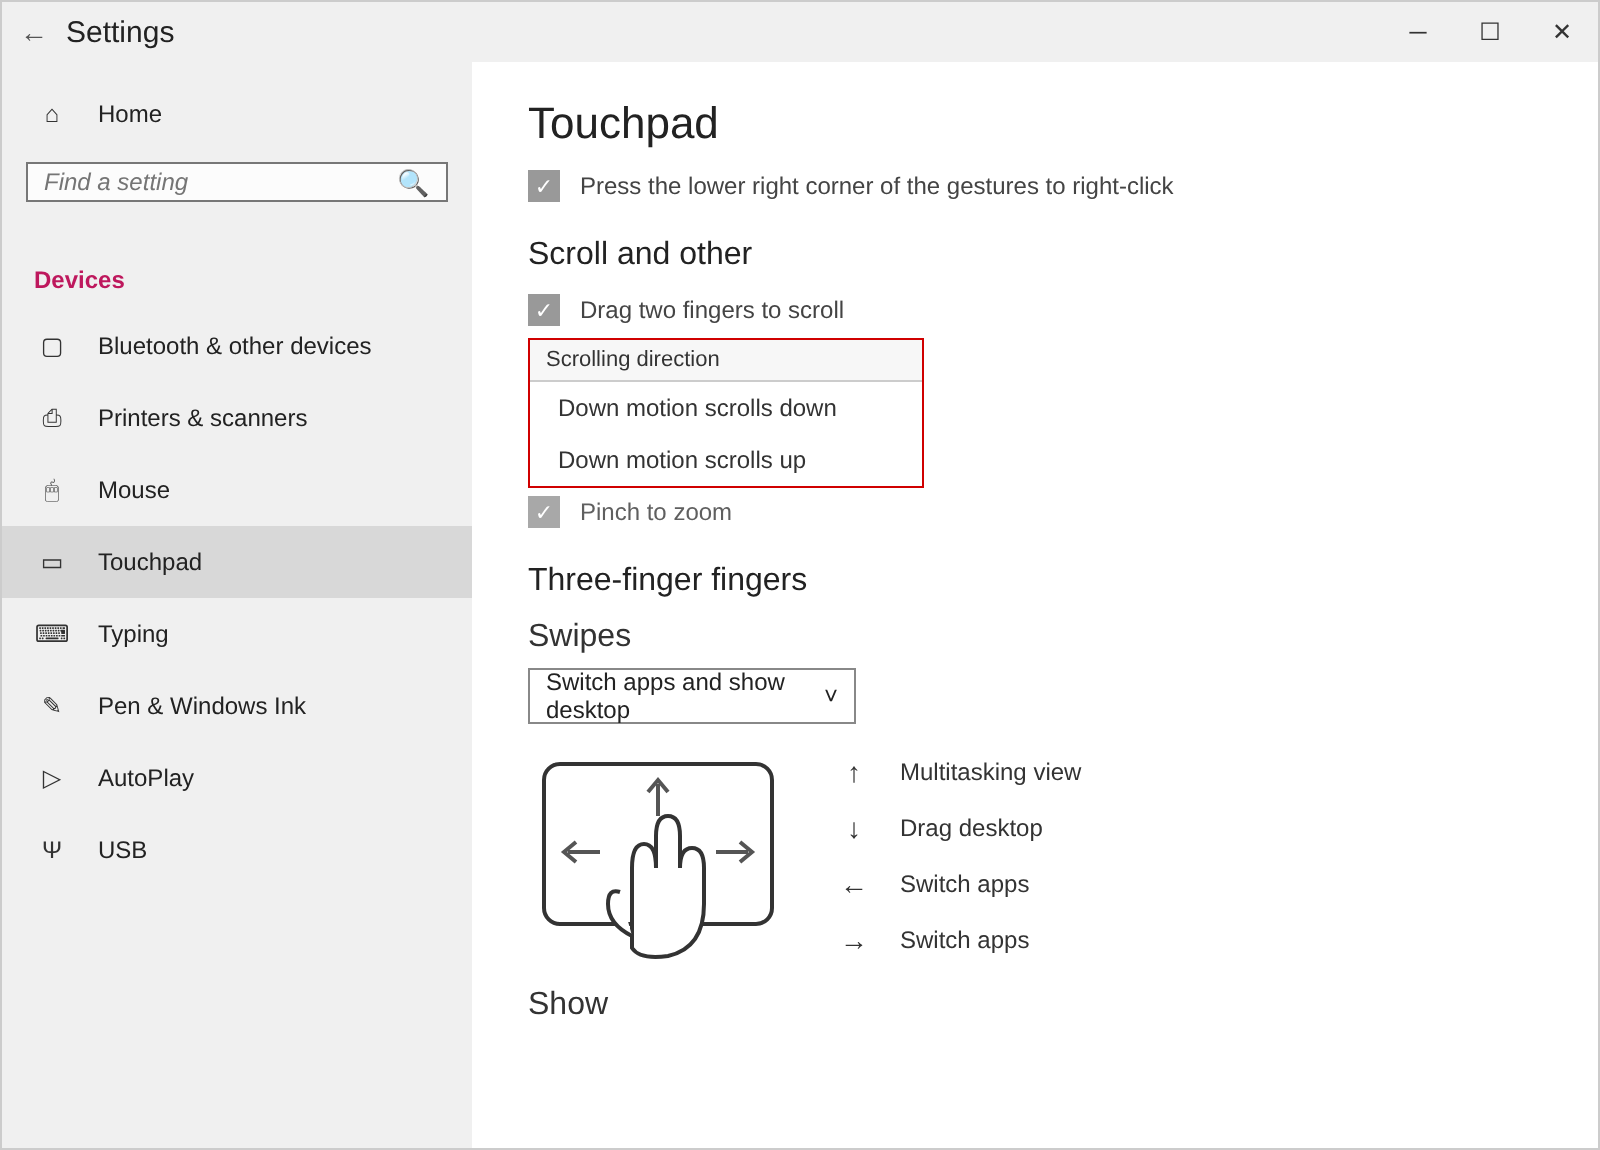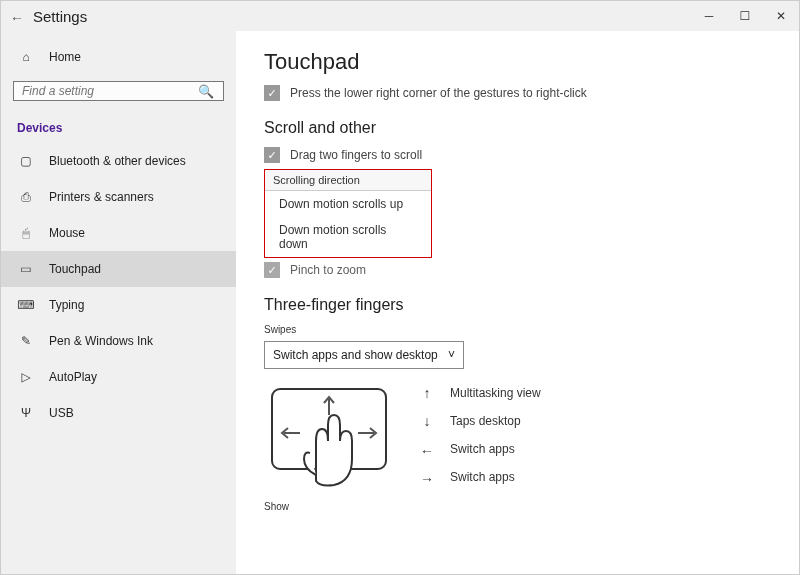--- a/index.html
+++ b/index.html
@@ -10,35 +10,35 @@
 .titlebar .title { flex: 0 0 auto; font-size: 15px; color: #222; }
 .titlebar .spacer { flex: 1; }
 .winbtn { width: 36px; height: 30px; display: flex; align-items: center; justify-content: center; color: #333; cursor: pointer; font-size: 12px; }
 .content { display: flex; flex: 1; overflow: hidden; }
 .sidebar { width: 235px; background: #f0f0f0; padding: 8px 0; display: flex; flex-direction: column; }
 .home { display: flex; align-items: center; height: 36px; padding: 0 16px; gap: 14px; cursor: pointer; }
 .home .icon, .navitem .icon { width: 18px; display: flex; justify-content: center; color: #333; }
 .searchbox { margin: 6px 12px 14px 12px; height: 20px; border: 1px solid #777; background: #fcfcfc; display: flex; align-items: center; padding: 0 8px; }
 .searchbox input { flex: 1; border: none; background: transparent; outline: none; font-size: 12px; font-style: italic; color: #666; }
 .searchbox .sicon { color: #555; font-size: 13px; }
-.group-header { padding: 6px 16px 8px 16px; font-weight: 600; font-size: 12px; color: #4c1d95; }
+.group-header { padding: 6px 16px 8px 16px; font-weight: 600; font-size: 12px; color: #be185d; margin-top: 12px; }
 .navitem { display: flex; align-items: center; height: 36px; padding: 0 16px; gap: 14px; cursor: pointer; font-size: 12px; color: #222; }
 .navitem.selected { background: #d8d8d8; }
 .main { flex: 1; padding: 18px 28px; overflow-y: auto; }
 .h1 { font-size: 22px; font-weight: 400; margin-bottom: 10px; }
 .h2 { font-size: 16px; font-weight: 400; margin: 18px 0 10px 0; }
 .checkrow { display: flex; align-items: center; gap: 10px; margin: 6px 0; }
 .checkbox { width: 16px; height: 16px; background: #999; display: flex; align-items: center; justify-content: center; color: #fff; font-size: 11px; }
 .label { font-size: 12px; color: #444; }
-.dropdown-box { border: 1.5px solid #d00000; width: 168px; margin-top: 6px; }
+.dropdown-box { border: 1.5px solid #d00000; width: 198px; margin-top: 6px; }
 .dropdown-head { padding: 4px 8px; font-size: 11px; color: #333; border-bottom: 1px solid #ccc; background: #f7f7f7; }
 .dropdown-item { padding: 6px 14px; font-size: 12px; color: #333; cursor: pointer; background: #fff; }
 .pinchrow { margin-top: 4px; display: flex; align-items: center; gap: 10px; opacity: 0.85; }
-.sublabel { font-size: 10px; color: #333; margin: 10px 0 6px 0; }
-.select { border: 1px solid #888; height: 28px; width: 200px; display: flex; align-items: center; justify-content: space-between; padding: 0 8px; font-size: 12px; cursor: pointer; background: #fff; }
+.sublabel { font-size: 16px; color: #333; margin: 10px 0 6px 0; }
+.select { border: 1px solid #888; height: 28px; width: 164px; display: flex; align-items: center; justify-content: space-between; padding: 0 8px; font-size: 12px; cursor: pointer; background: #fff; }
 .gesture-row { display: flex; gap: 26px; margin-top: 12px; }
 .touchpad-svg { width: 130px; }
 .gesture-list { display: flex; flex-direction: column; gap: 12px; font-size: 12px; color: #333; padding-top: 4px; }
 .gesture-item { display: flex; align-items: center; gap: 16px; }
 .gesture-item .arrow { width: 14px; text-align: center; font-size: 14px; }
 svg { display: block; }
 </style>
 </head>
 <body>
 
@@ -106,22 +106,22 @@
       </div>
 
       <div class="h2">Scroll and other</div>
       <div class="checkrow">
         <span class="checkbox">✓</span>
         <span class="label">Drag two fingers to scroll</span>
       </div>
 
       <div class="dropdown-box">
         <div class="dropdown-head">Scrolling direction</div>
+        <div class="dropdown-item">Down motion scrolls down</div>
         <div class="dropdown-item">Down motion scrolls up</div>
-        <div class="dropdown-item">Down motion scrolls down</div>
       </div>
       <div class="pinchrow">
         <span class="checkbox">✓</span>
         <span class="label">Pinch to zoom</span>
       </div>
 
       <div class="h2">Three-finger fingers</div>
       <div class="sublabel">Swipes</div>
       <div class="select">
         <span>Switch apps and show desktop</span>
@@ -143,21 +143,21 @@
             <path d="M46 72 Q40 70 40 78 Q40 88 52 94" fill="#fff" stroke="#333" stroke-width="2"></path>
           </svg>
         </div>
         <div class="gesture-list">
           <div class="gesture-item">
             <span class="arrow">↑</span>
             <span>Multitasking view</span>
           </div>
           <div class="gesture-item">
             <span class="arrow">↓</span>
-            <span>Taps desktop</span>
+            <span>Drag desktop</span>
           </div>
           <div class="gesture-item">
             <span class="arrow">←</span>
             <span>Switch apps</span>
           </div>
           <div class="gesture-item">
             <span class="arrow">→</span>
             <span>Switch apps</span>
           </div>
         </div>

